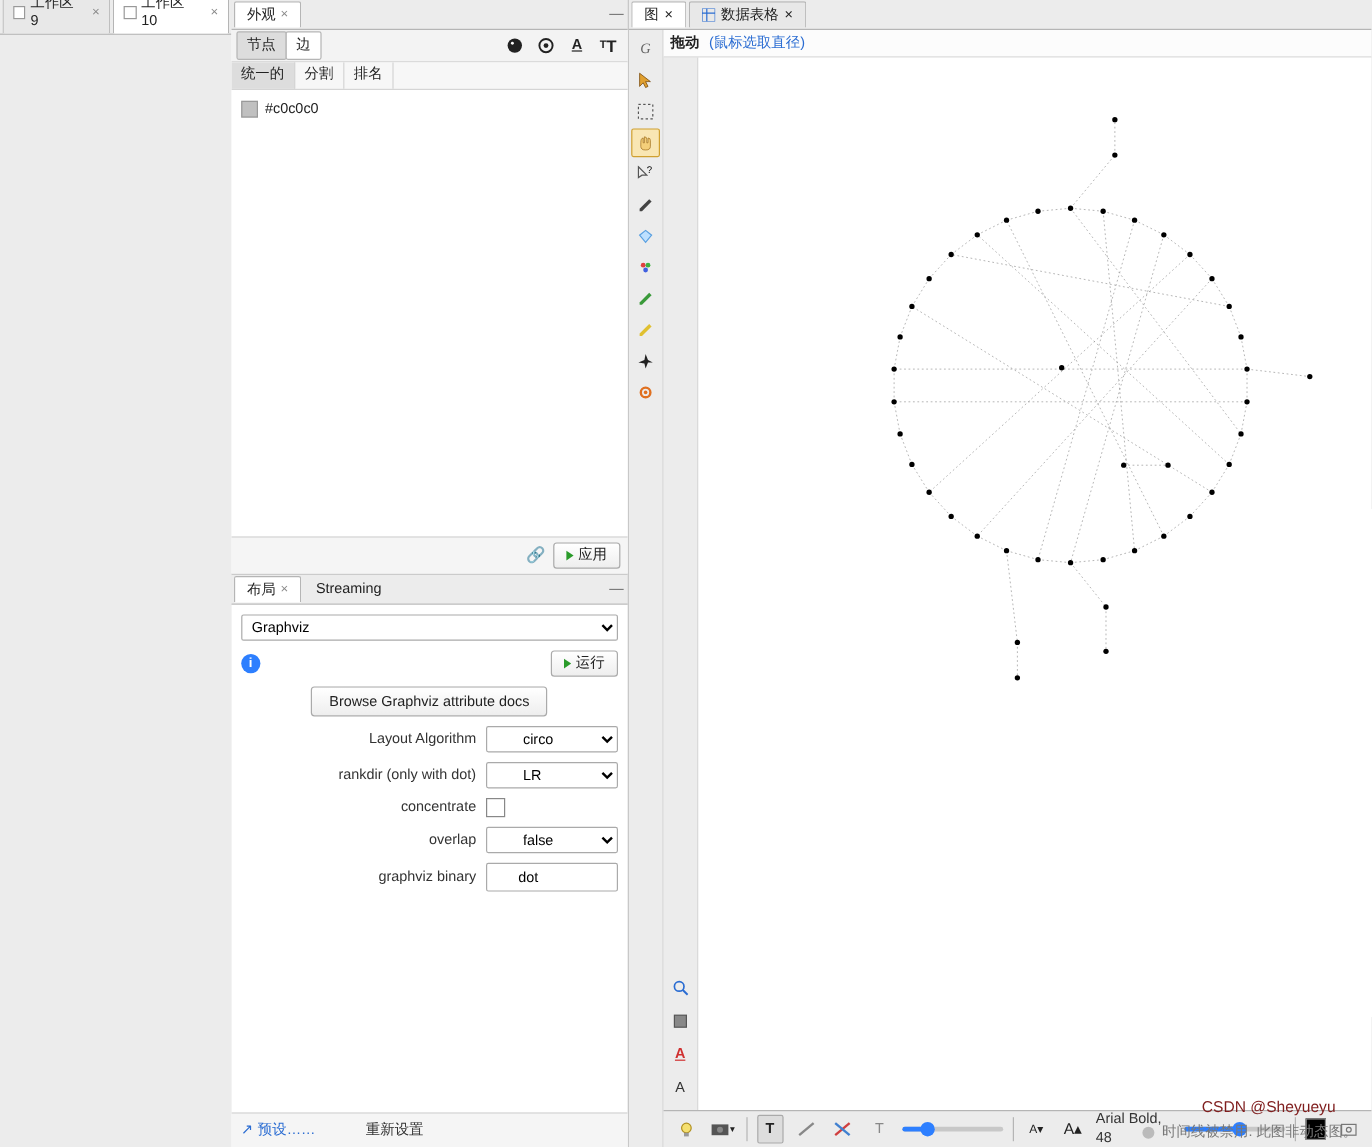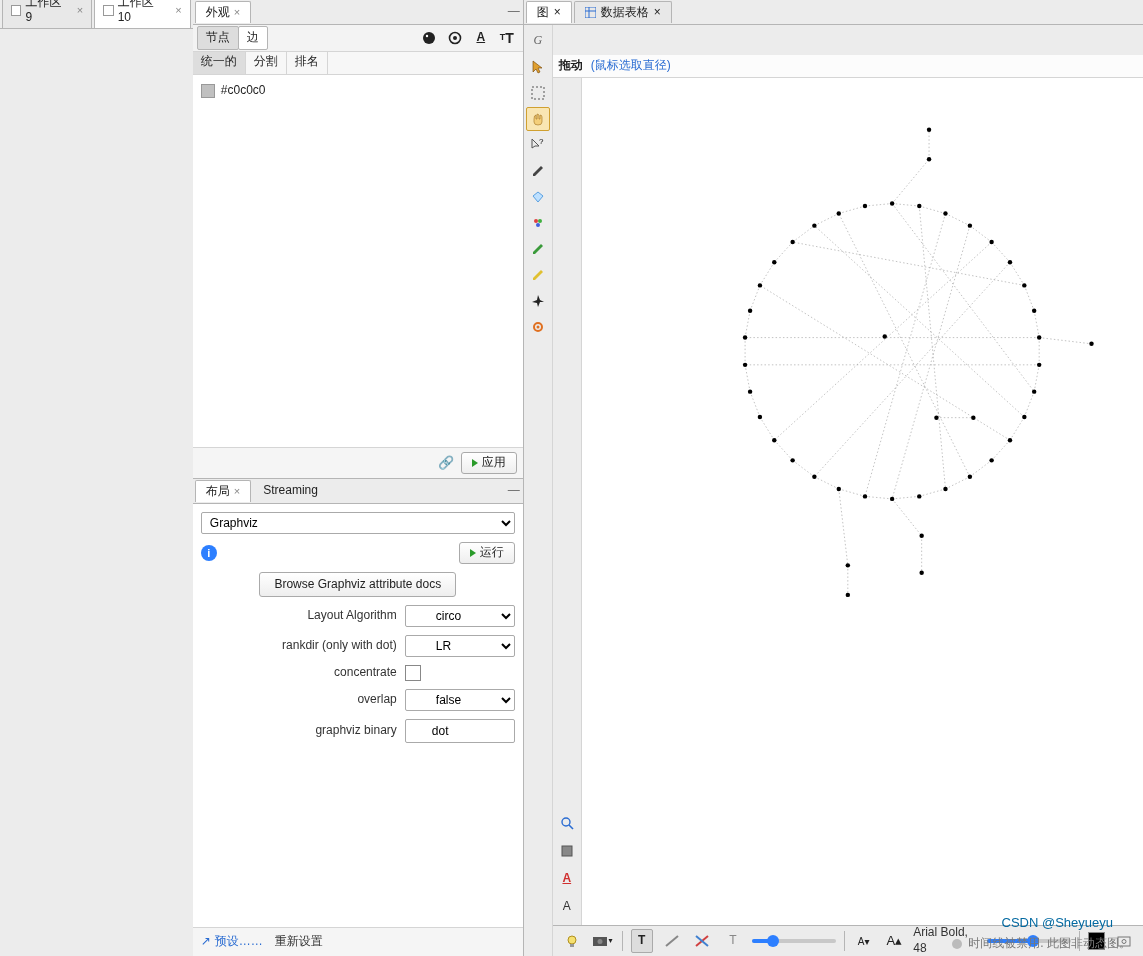--- a/index.html
+++ b/index.html
@@ -61,49 +61,49 @@
   .info-i{width:16px;height:16px;border-radius:50%;background:#2d7fff;color:#fff;font-weight:bold;display:flex;align-items:center;justify-content:center;font-size:11px;}
   .docs-btn{align-self:center;padding:4px 14px;}
   .form{display:grid;grid-template-columns:1fr 110px;gap:8px 8px;align-items:center;}
   .form label{justify-self:end;color:#333;}
   .form .fc{display:flex;}
   .form .fc select,.form .fc input{width:100%;padding-left:26px;}
   .chk{width:14px;height:14px;border:1px solid #888;background:#fff;}
   .layout-foot{display:flex;align-items:center;height:28px;border-top:1px solid var(--border-light);background:#f5f5f5;padding:0 8px;gap:12px;}
   .preset{color:#2a6cd2;display:flex;align-items:center;gap:4px;cursor:pointer;}
   .preset .arrow{color:#2a6cd2;}
-  .reset{color:#333;cursor:pointer;}
+  .reset{color:#333;cursor:pointer;margin-left:30px;}
   
   .graph-tabs{display:flex;align-items:center;height:24px;border-bottom:1px solid var(--border);background:var(--win-bg);}
   .gtab{padding:3px 10px;border:1px solid var(--border);border-bottom:none;background:var(--tab-inactive);border-radius:2px 2px 0 0;margin-left:2px;cursor:pointer;display:flex;gap:5px;align-items:center;}
   .gtab.active{background:var(--tab-active);}
   .gtab .ico{width:11px;height:11px;display:inline-block;}
   .graph-wrap{flex:1;display:flex;min-height:0;}
   .vtoolbar{width:28px;display:flex;flex-direction:column;align-items:center;padding:4px 0;gap:2px;background:var(--win-bg);border-right:1px solid var(--border-light);}
   .vbtn{width:22px;height:22px;display:flex;align-items:center;justify-content:center;border:1px solid transparent;border-radius:2px;cursor:pointer;}
   .vbtn.active{background:#f9e6b3;border-color:#d0a030;}
-  .canvas-col{flex:1;display:flex;flex-direction:column;min-width:0;margin-top:30px;}
+  .canvas-col{flex:1;display:flex;flex-direction:column;min-width:0;}
   .canvas-head{height:22px;display:flex;align-items:center;padding:0 6px;gap:8px;background:#fcfcfc;border-bottom:1px solid var(--border-light);}
   .canvas-head .mode{font-weight:bold;}
   .canvas-head .hint{color:var(--link);}
   .canvas{flex:1;background:#fff;position:relative;overflow:hidden;}
   
   .vtoolbar2{width:28px;display:flex;flex-direction:column;align-items:center;gap:4px;padding:6px 0;background:var(--win-bg);border-right:1px solid var(--border-light);justify-content:flex-end;}
   
   .canvas-foot{height:30px;display:flex;align-items:center;padding:0 8px;gap:8px;background:var(--win-bg);border-top:1px solid var(--border);}
   .slider{position:relative;width:90px;height:4px;background:#c8c8c8;border-radius:2px;}
   .slider .fill{position:absolute;left:0;top:0;bottom:0;background:var(--accent);border-radius:2px;}
   .slider .thumb{position:absolute;top:50%;width:12px;height:12px;border-radius:50%;background:var(--accent);transform:translate(-50%,-50%);}
   .csep{width:1px;height:20px;background:var(--border);}
   .colorbox{width:16px;height:16px;background:#000;border:1px solid #888;}
   .footfont{color:#333;}
   
   .status{position:absolute;right:12px;bottom:4px;display:flex;align-items:center;gap:6px;color:#777;font-size:12px;}
   .status .dot{width:10px;height:10px;border-radius:50%;background:#bbb;}
-  .wm{position:absolute;right:30px;bottom:24px;color:#0369a1;font-size:13px;pointer-events:none;}
+  .wm{position:absolute;right:30px;bottom:24px;color:#7f1d1d;font-size:13px;pointer-events:none;}
   
   .graph-svg{position:absolute;inset:0;}
   .graph-svg circle{fill:#000;}
   .graph-svg line,.graph-svg path.edge{stroke:#888;stroke-width:0.7;fill:none;stroke-dasharray:2 3;}
   .graph-svg text{font-size:8px;fill:#333;}
 </style>
 </head>
 <body>
 
 <div class="app">

